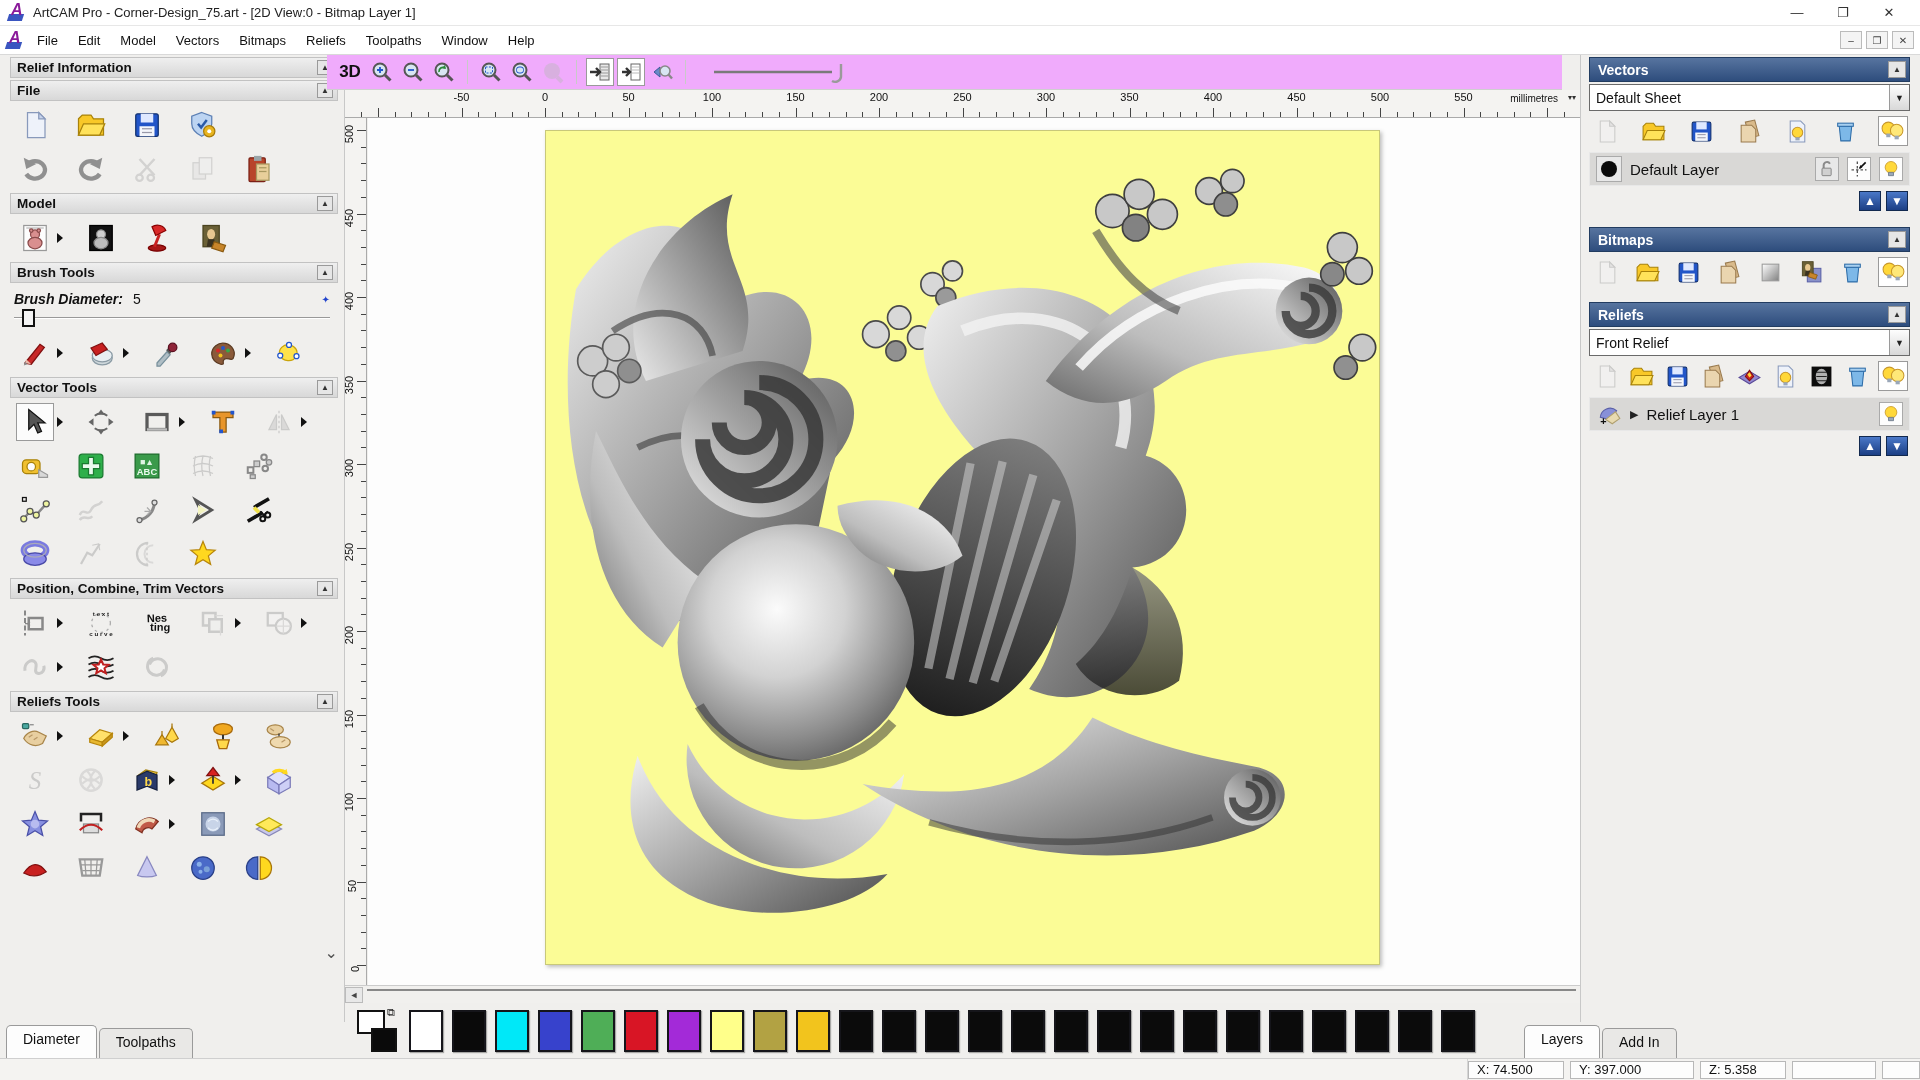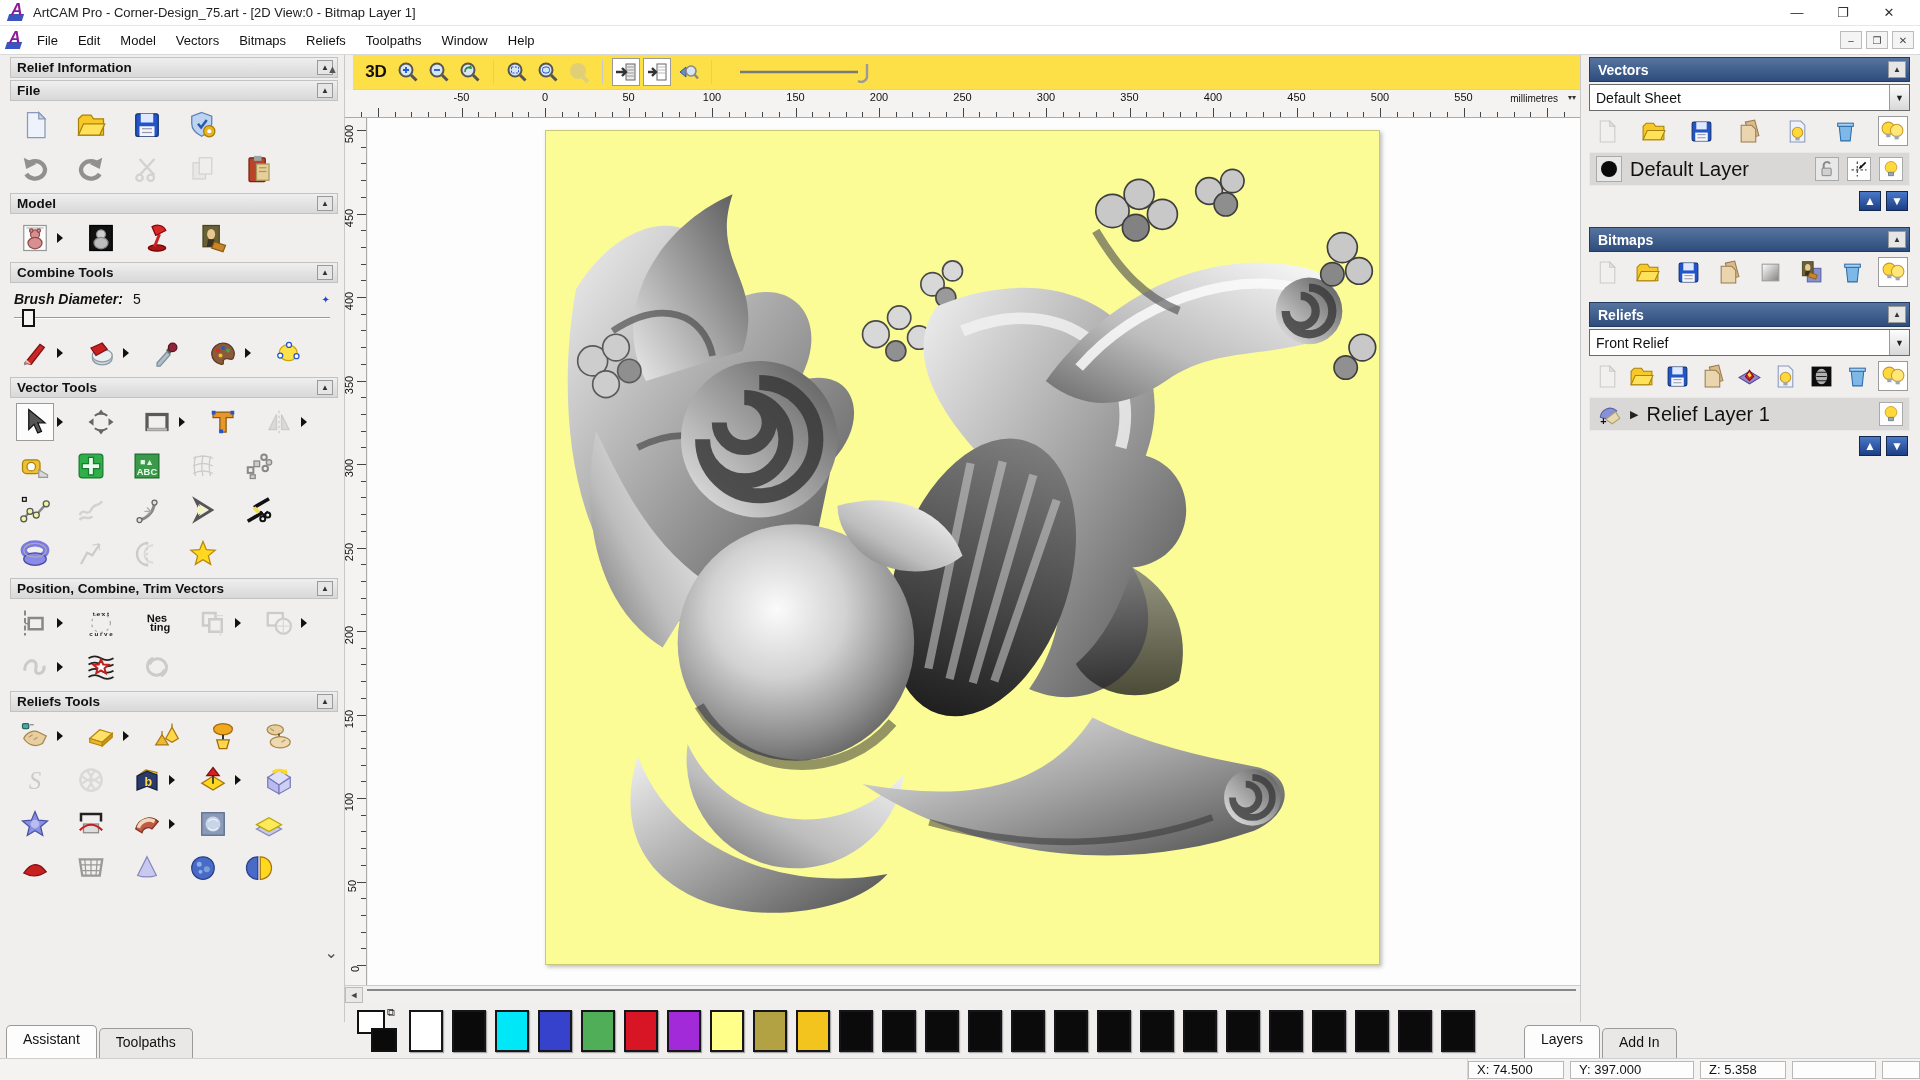--- a/index.html
+++ b/index.html
@@ -40,21 +40,21 @@
 .slider .thumb{position:absolute;left:8px;top:0;width:13px;height:18px;background:#f4f4f4;border:2px solid #111}
 .nesting{font-weight:bold;font-size:11px;line-height:9px;letter-spacing:0;transform:rotate(-2deg)}
 .nesting div:last-child{transform:translateX(3px) rotate(3deg)}
 #lp-scrollup{position:absolute;right:6px;top:8px;color:#555;font-size:11px}
 #lp-scrolldn{position:absolute;right:6px;bottom:60px;color:#555;font-size:16px}
 
 .tabsbar{position:absolute;height:36px;display:flex;align-items:flex-end;gap:2px}
 .tab{height:30px;padding:5px 16px 0 16px;border:1px solid #9a9a9a;border-bottom:none;border-radius:5px 5px 0 0;background:#e9e8e6;font-size:14px}
 .tab.active{background:#fdfdfd;height:33px;z-index:2}
 
-#vtoolbar{position:absolute;left:353px;top:55px;width:1235px;height:35px;background:#fde047;border-bottom:1px solid #cfcfcf;display:flex;align-items:center;padding:0 8px;gap:3px}
+#vtoolbar{position:absolute;left:327px;top:55px;width:1235px;height:35px;background:#f0abfc;border-bottom:1px solid #cfcfcf;display:flex;align-items:center;padding:0 8px;gap:3px}
 .tb{width:28px;height:28px;display:flex;align-items:center;justify-content:center}
 .tb svg{width:24px;height:24px}
 .tb.pressed{background:#fff;border:1px solid #9a9a9a}
 .tbsep{width:1px;height:24px;background:#c9c9c9;margin:0 6px}
 #btn3d{font-weight:bold;font-size:17px;width:30px}
 .fadeline{display:flex;align-items:center;margin-left:14px}
 #hruler{position:absolute;left:345px;top:90px;width:1235px;height:28px;background:#f4f3f1;border-bottom:1px solid #aaa;overflow:hidden}
 #hcorner{position:absolute;left:345px;top:90px;width:22px;height:28px;border-right:1px solid #aaa;border-bottom:1px solid #aaa;background:#efeeec;display:flex;align-items:center;justify-content:center}
 #vruler{position:absolute;left:345px;top:118px;width:22px;height:867px;background:#f4f3f1;border-right:1px solid #aaa;overflow:hidden}
 .htick{position:absolute;bottom:0;width:1px;background:#444;height:5px}
@@ -83,21 +83,21 @@
 .ph{height:25px;background:linear-gradient(#57749f,#2e4d7d);border:1px solid #223c60;color:#fff;font-weight:bold;display:flex;align-items:center;justify-content:space-between;padding:0 3px 0 8px;font-size:14px}
 .ph .roll{width:18px;height:17px}
 .ddl{height:27px;background:#fff;border:1px solid #6a6a6a;display:flex;align-items:center;margin-top:2px}
 .ddl .txt{flex:1;padding:0 6px;font-size:14px}
 .ddl .db{width:20px;height:25px;background:linear-gradient(#fdfdfd,#d8d8d8);border-left:1px solid #9a9a9a;display:flex;align-items:center;justify-content:center;font-size:9px;color:#222}
 .ptools{display:flex;align-items:center;justify-content:space-between;padding:5px 2px}
 .ptool{width:30px;height:30px;display:flex;align-items:center;justify-content:center}
 .ptool svg{width:25px;height:25px}
 .ptool.pressed{background:#fff;border:1px solid #9a9a9a}
 .lrow{background:#d9d8d6;border:1px solid #e8e8e8;display:flex;align-items:center;gap:8px;padding:3px 6px;margin:1px 0}
-.lrow .lname{flex:1;font-size:20px}
+.lrow .lname{flex:1;font-size:15px}
 .minib{width:24px;height:24px;background:#e8e8e8;border:1px solid #aaa;display:flex;align-items:center;justify-content:center}
 .minib.on{background:#fdfdfd}
 .minib svg{width:20px;height:20px}
 .updown{display:flex;justify-content:flex-end;gap:5px;padding:4px 2px 8px 0}
 .ud{width:22px;height:20px;background:linear-gradient(#4a78c8,#1c3f85);border:1px solid #12294f;color:#fff;display:flex;align-items:center;justify-content:center;font-size:12px;font-weight:bold}
 .swcircle{width:26px;height:26px;background:#e8e8e8;border:1px solid #aaa;display:flex;align-items:center;justify-content:center}
 .swcircle .c{width:16px;height:16px;border-radius:50%;background:#0a0a0a}
 
 #statusbar{position:absolute;left:0;top:1058px;width:1920px;height:22px;background:#f4f3f1;border-top:1px solid #cfcfcf;display:flex;align-items:center;font-size:13px}
 .sfield{height:18px;border:1px solid #b8b8b8;background:#fdfdfd;margin-right:6px;padding:0 8px;display:flex;align-items:center}
@@ -361,21 +361,21 @@
       </span>
       <span class="sp"></span>
     <span class="tool">
         <svg viewBox="0 0 24 24">
           <use href="#i-mona"></use>
         </svg>
       </span>
   </div>
 
   <div class="sech">
-    <span>Combine Tools</span>
+    <span>Brush Tools</span>
     <span class="roll">▲</span>
   </div>
   <div class="brushline">
     <span class="lbl">Brush Diameter:</span>
     <span class="val">5</span>
     <span class="mark">✦</span>
   </div>
   <div class="slider">
     <div class="track"></div>
       <div class="thumb"></div>
@@ -821,21 +821,21 @@
           <path d="M11 3a9 9 0 0 0 0 18z" fill="#4a6ac8" stroke="#2a4088"></path>
           <path d="M13 3a9 9 0 0 1 0 18z" fill="#ffd81f" stroke="#a8760a"></path>
         </svg>
       </span>
   </div>
 
   <span id="lp-scrolldn">⌄</span>
 </div>
 
 <div class="tabsbar" style="left:6px;top:1022px;width:335px">
-  <div class="tab active">Assistant</div>
+  <div class="tab active">Diameter</div>
   <div class="tab">Toolpaths</div>
 </div>
 
 <div id="vtoolbar">
   <span class="tb" id="btn3d">3D</span>
   <span class="tb">
       <svg viewBox="0 0 24 24">
         <use href="#i-mag"></use>
         <path d="M7 10h6M10 7v6" stroke="#2255cc" stroke-width="1.8"></path>
       </svg>

